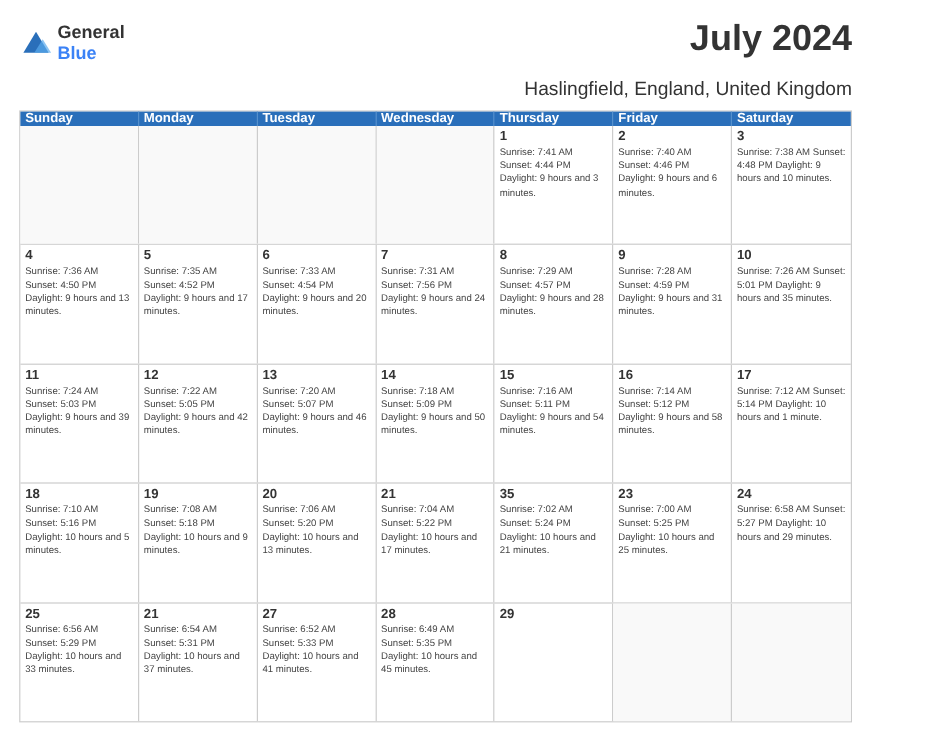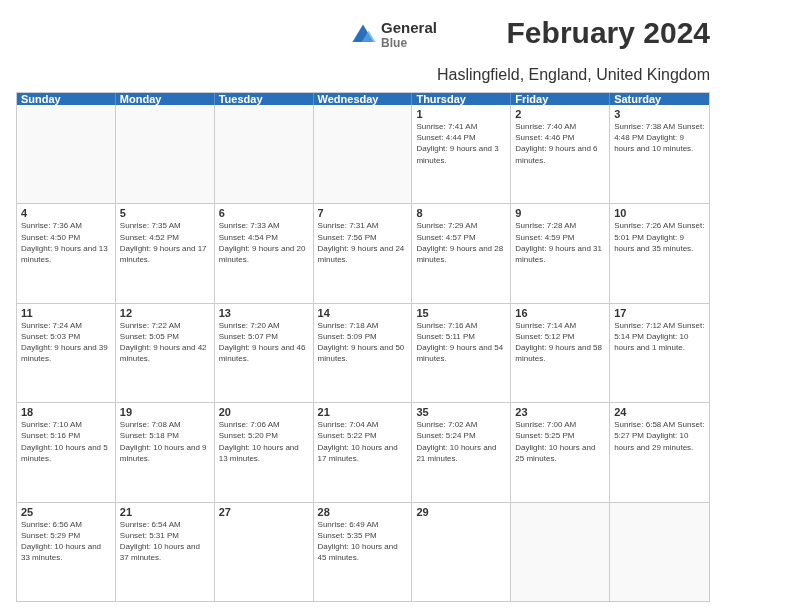--- a/index.html
+++ b/index.html
@@ -9,21 +9,20 @@
       width: 792px;
       height: 612px;
       overflow: hidden;
     }
     .page {
       width: 726px;
       height: 612px;
       padding: 16px 16px 10px 16px;
       display: flex;
       flex-direction: column;
-      align-items: flex-end;
     }
     .header {
       display: flex;
       justify-content: space-between;
       align-items: flex-start;
       margin-bottom: 8px;
     }
     .logo {
       display: flex;
       align-items: center;
@@ -33,23 +32,23 @@
       display: flex;
       flex-direction: column;
       line-height: 1.1;
     }
     .logo-general {
       font-size: 15px;
       font-weight: bold;
       color: #333;
     }
     .logo-blue {
-      font-size: 12px;
-      font-weight: bold;
-      color: #737373;
+      font-size: 15px;
+      font-weight: bold;
+      color: #3b82f6;
     }
     .logo-icon {
       width: 28px;
       height: 28px;
       margin-right: 4px;
     }
     .title-block {
       text-align: right;
     }
     .main-title {
@@ -124,21 +123,21 @@
       <svg class="logo-icon" viewBox="0 0 40 40">
         <polygon points="20,5 35,30 5,30" fill="#2a6fba"></polygon>
         <polygon points="28,14 38,30 18,30" fill="#5aabee" opacity="0.7"></polygon>
       </svg>
       <div class="logo-text">
         <span class="logo-general">General</span>
         <span class="logo-blue">Blue</span>
       </div>
     </div>
     <div class="title-block">
-      <div class="main-title">February 2024</div>
+      <div class="main-title">July 2024</div>
       <div class="subtitle">Haslingfield, England, United Kingdom</div>
     </div>
   </div>
 
   <div class="calendar">
     <div class="cal-header">
     <div class="cal-header-cell">Sunday</div>
         <div class="cal-header-cell">Monday</div>
         <div class="cal-header-cell">Tuesday</div>
         <div class="cal-header-cell">Wednesday</div>
@@ -337,20 +336,24 @@
           </div>
           <div class="cal-cell">
             <div class="day-num">21</div>
             <div class="cell-info">Sunrise: 6:54 AM
 Sunset: 5:31 PM
 Daylight: 10 hours
 and 37 minutes.</div>
           </div>
           <div class="cal-cell">
             <div class="day-num">27</div>
+            <div class="cell-info">Sunrise: 6:52 AM
+Sunset: 5:33 PM
+Daylight: 10 hours
+and 41 minutes.</div>
           </div>
           <div class="cal-cell">
             <div class="day-num">28</div>
             <div class="cell-info">Sunrise: 6:49 AM
 Sunset: 5:35 PM
 Daylight: 10 hours
 and 45 minutes.</div>
           </div>
           <div class="cal-cell">
             <div class="day-num">29</div>

